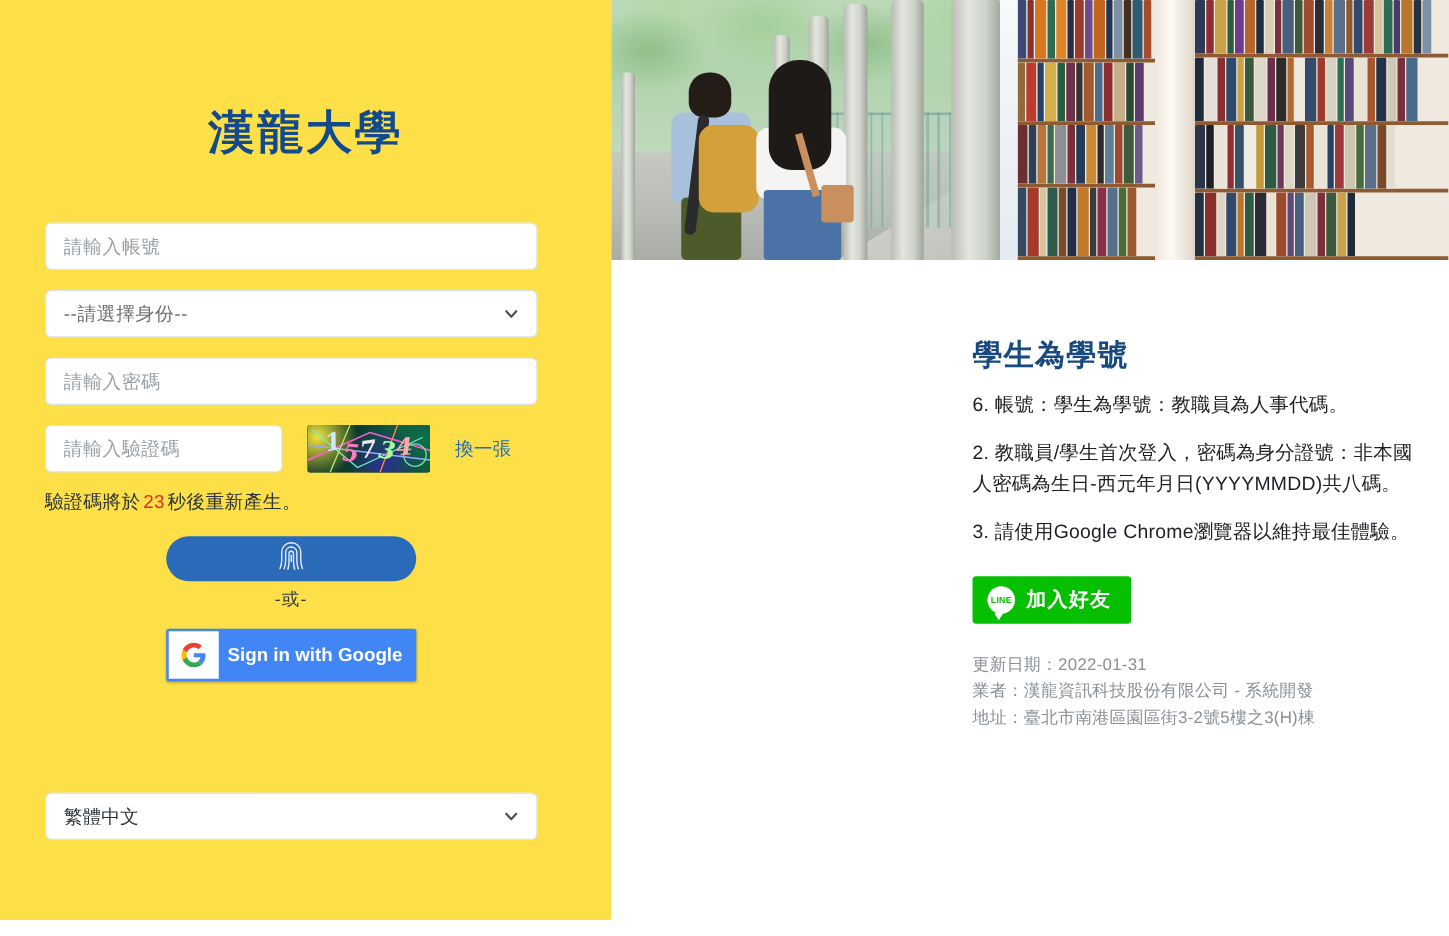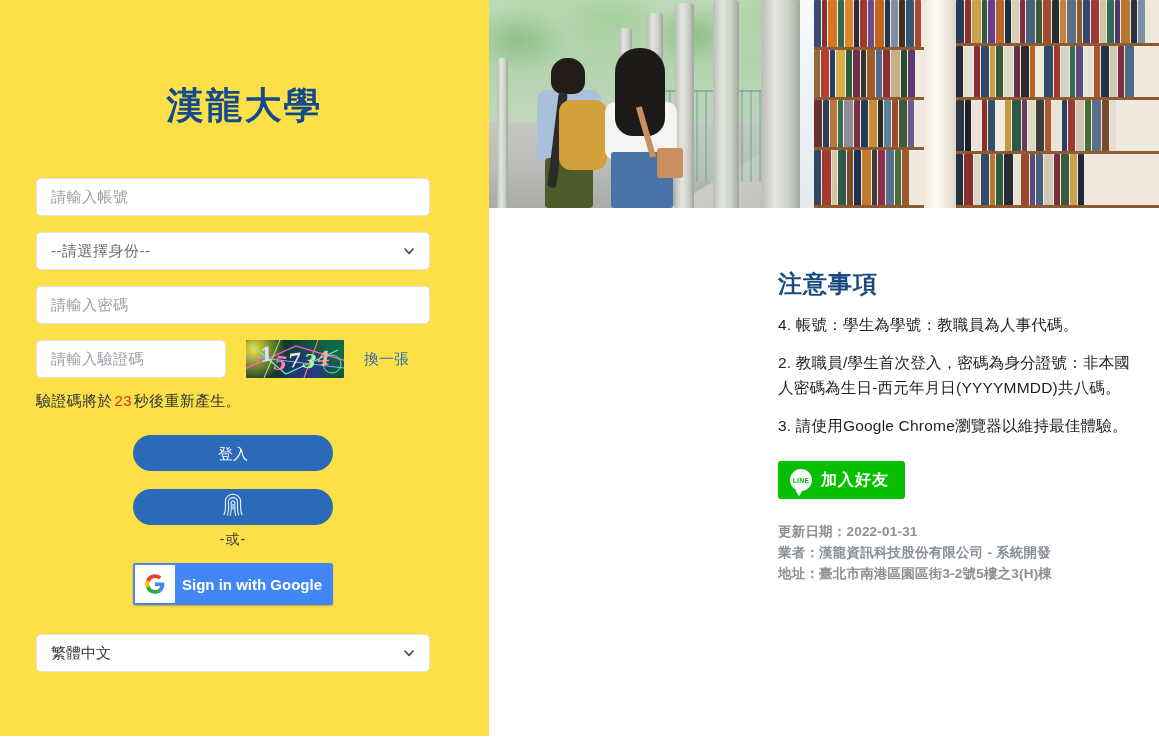--- a/index.html
+++ b/index.html
@@ -294,21 +294,21 @@
     font-size: 7px; font-weight: bold; color: #06bf00;
     letter-spacing: .2px;
   }
   .line-badge::after {
     content:""; position:absolute; left:6px; bottom:-3px;
     width:6px; height:6px; background:#ffffff;
     transform: rotate(45deg) skew(12deg,12deg);
   }
   .line-btn .ltext { color: #ffffff; font-size: 16px; font-weight: bold; letter-spacing: 1px; }
 
-  .footer-info { margin-top: 22px; font-weight: bold; }
+  .footer-info { margin-top: 22px; }
   .footer-info div {
     font-size: 13.5px; line-height: 21px;
     color: #8a9097;
     letter-spacing: .2px;
   }
 </style>
 </head>
 <body>
 
 <div class="page">
@@ -360,21 +360,20 @@
           </div>
         </div>
 
         <span class="refresh-link">換一張</span>
       </div>
 
       <p class="countdown">
         <span>驗證碼將於</span><span class="num">23</span><span>秒後重新產生。</span>
       </p>
 
-      <button class="btn-primary">登入</button>
 
       <div class="btn-bio">
         <span>
           <svg width="22" height="26" viewBox="0 0 22 26" fill="none" stroke="#e8eef6" stroke-width="1.1" stroke-linecap="round">
             <path d="M11 2.2c-4.4 0-7.6 3.2-7.6 7.4v6.2c0 2.6-.5 5-1.4 7"></path>
             <path d="M11 2.2c4.4 0 7.6 3.2 7.6 7.4v6.2c0 2.6.5 5 1.4 7"></path>
             <path d="M11 5.6c-2.6 0-4.5 2-4.5 4.4v6.6c0 2.4-.4 4.6-1.2 6.4"></path>
             <path d="M11 5.6c2.6 0 4.5 2 4.5 4.4v6.6c0 2.4.4 4.6 1.2 6.4"></path>
             <path d="M11 9c-1 0-1.8.8-1.8 1.8v6c0 2.6-.3 4.8-.9 6.6"></path>
             <path d="M11 9c1 0 1.8.8 1.8 1.8v6c0 2.6.3 4.8.9 6.6"></path>
@@ -599,22 +598,22 @@
             <span class="book" style="width:6px;background:#1f2b3a"></span>
         </div>
       </div>
     </div>
   </div>
 
   <div class="content">
 
 
     <div class="notice-col">
-      <h2 class="sec-title">注意事項</h2>
-      <p class="notice-p">4. 帳號：學生為學號：教職員為人事代碼。</p>
+      <h2 class="sec-title">學生為學號</h2>
+      <p class="notice-p">6. 帳號：學生為學號：教職員為人事代碼。</p>
       <p class="notice-p">2. 教職員/學生首次登入，密碼為身分證號：非本國人密碼為生日-西元年月日(YYYYMMDD)共八碼。</p>
       <p class="notice-p">3. 請使用Google Chrome瀏覽器以維持最佳體驗。</p>
 
       <div class="line-btn">
         <span class="line-badge">
           <span class="lbl">LINE</span>
         </span>
         <span class="ltext">加入好友</span>
       </div>
 

